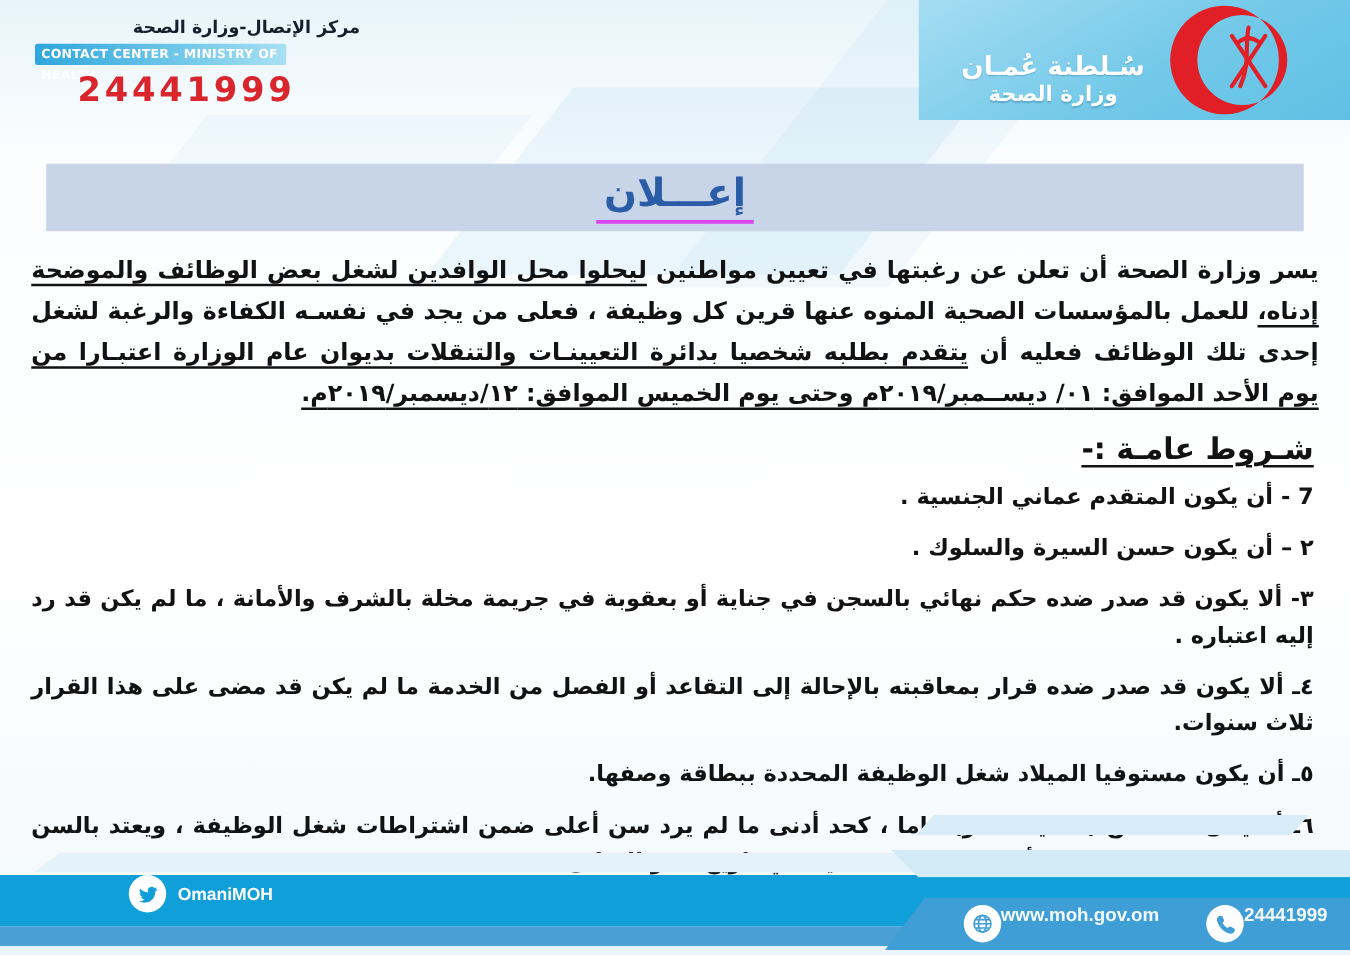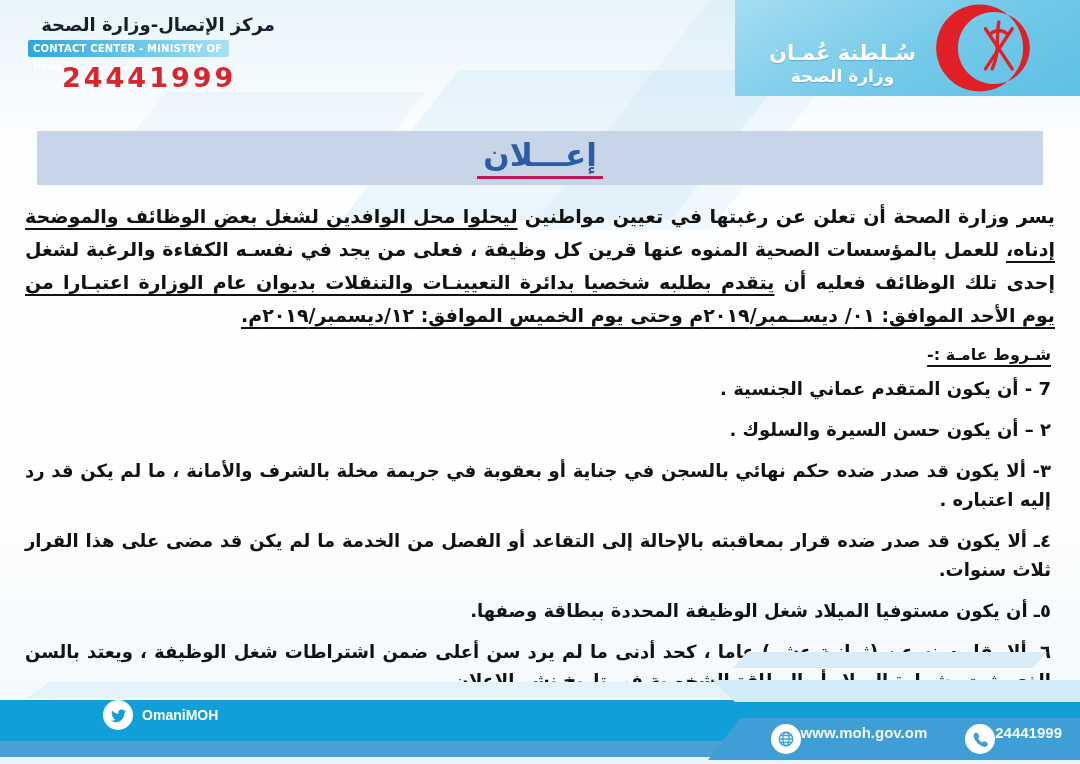--- a/index.html
+++ b/index.html
@@ -7,46 +7,46 @@
   .page{position:relative;width:1080px;height:764px;margin:0 auto;overflow:hidden;
         background:linear-gradient(180deg,#e8f4fa 0%,#fbfdff 16%,#ffffff 60%,#f2f8fc 100%);}
   
   .wm{position:absolute;background:rgba(150,205,235,.16);transform:skewX(-38deg);}
   .wm1{top:70px;left:400px;width:330px;height:150px;}
   .wm2{top:0;left:620px;width:180px;height:230px;background:rgba(150,205,235,.10);}
   .wm3{top:92px;left:150px;width:260px;height:40px;background:rgba(150,205,235,.10);}
 
   
   .hdr-left{position:absolute;top:14px;left:28px;width:260px;}
-  .cc-ar{font-size:18px;font-weight:bold;color:#15202e;direction:rtl;text-align:center;}
+  .cc-ar{font-size:14px;font-weight:bold;color:#15202e;direction:rtl;text-align:right;}
   .cc-en{margin-top:5px;width:196px;height:17px;line-height:17px;border-radius:2px;
          background:linear-gradient(90deg,#2ea6dc,#7fcfec 70%,#a9e0f4);
          color:#ffffff;font-size:10px;font-weight:bold;letter-spacing:.2px;padding-left:5px;}
   .cc-phone{margin:5px 0 0 34px;color:#d8262c;font-size:27px;font-weight:bold;letter-spacing:3px;}
 
   .hdr-right{position:absolute;top:0;right:0;width:345px;height:96px;
              background:linear-gradient(150deg,#a5ddf2 0%,#74c9e9 55%,#5fc0e4 100%);
              display:flex;align-items:center;justify-content:center;gap:14px;}
   .logo-text{color:#ffffff;text-align:center;direction:rtl;line-height:1.25;
              text-shadow:0 1px 1px rgba(40,110,150,.35);margin-top:31px;}
   .logo-text .l1{font-size:21px;font-weight:bold;}
   .logo-text .l2{font-size:17px;font-weight:bold;}
   .crescent{width:116px;height:92px;}
 
   
   .title-band{position:absolute;top:131px;left:37px;right:37px;height:54px;background:#c8d5e9;
               display:flex;align-items:center;justify-content:center;}
   .title-text{color:#2b5da6;font-size:31px;font-weight:bold;direction:rtl;
-              border-bottom:3px solid #be185d;padding:0 6px 3px 6px;}
+              border-bottom:3px solid #d946ef;padding:0 6px 3px 6px;}
 
   
   .body-text{position:absolute;top:200px;left:25px;right:25px;direction:rtl;color:#121212;}
   .lead{margin:0;font-size:19px;font-weight:bold;line-height:33px;text-align:justify;}
   .u{text-decoration:underline;text-decoration-thickness:1.5px;text-underline-offset:5px;}
-  .cond-head{margin:13px 4px 10px 0;font-size:16px;font-weight:bold;display:inline-block;}
+  .cond-head{margin:13px 4px 10px 0;font-size:24px;font-weight:bold;display:inline-block;}
   .cond{font-size:18px;font-weight:bold;line-height:29px;margin:0 4px 12px 0;text-align:right;}
   .cond.wrap{text-align:justify;}
 
   
   .footer{position:absolute;left:0;right:0;bottom:0;height:124px;}
   .f-deco-a{position:absolute;top:12px;right:40px;width:300px;height:16px;background:#d9edf8;
             transform:skewX(-42deg);}
   .f-deco-b{position:absolute;top:42px;left:0;right:0;height:16px;background:#e4f2fa;
             clip-path:polygon(2.5% 100%,4.5% 0,100% 0,100% 100%,0 100%);}
   .f-deco-c{position:absolute;top:40px;right:0;width:34%;height:22px;background:#d3eaf7;

